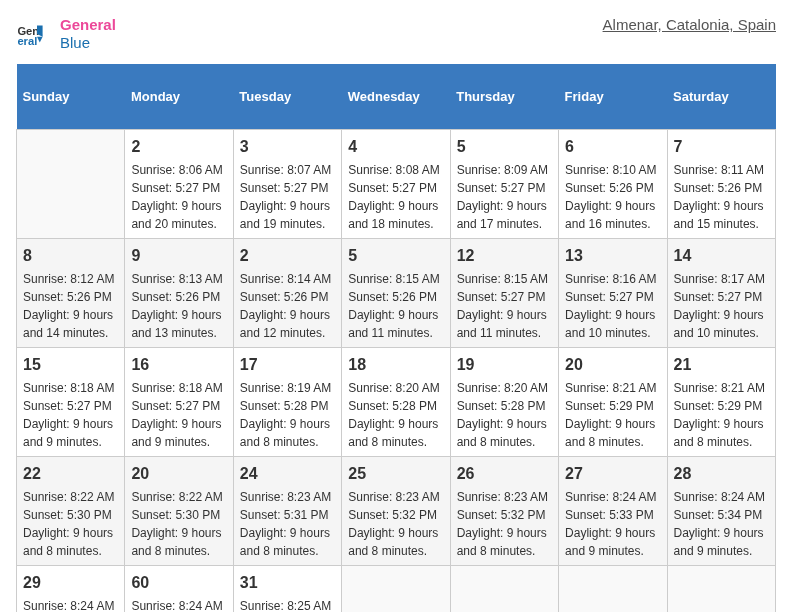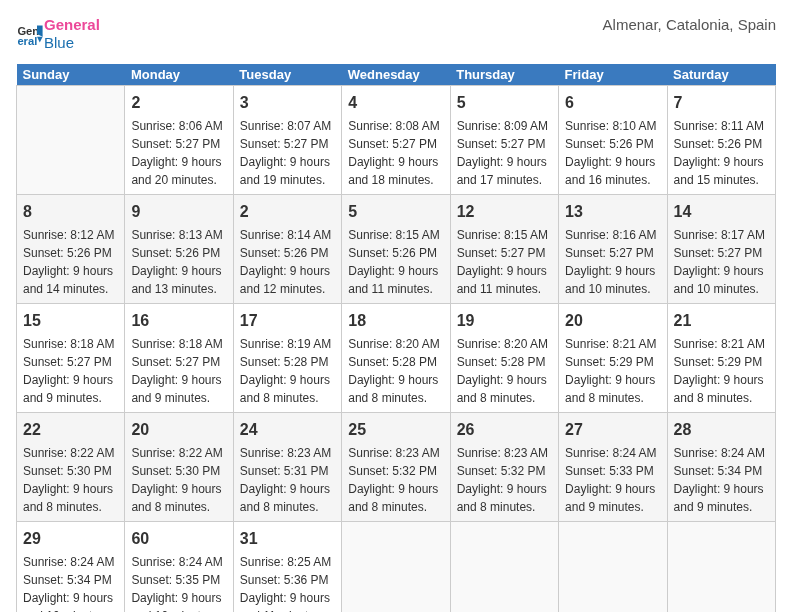--- a/index.html
+++ b/index.html
@@ -12,47 +12,48 @@
     }
     .header {
       display: flex;
       justify-content: space-between;
       align-items: flex-start;
       margin-bottom: 12px;
     }
     .logo {
       display: flex;
       align-items: center;
-      gap: 0;
+      gap: 16px;
     }
     .logo-icon {
       width: 28px;
       height: 28px;
     }
     .title-section {
       text-align: right;
     }
     .main-title {
       font-size: 32px;
       font-weight: bold;
       color: #333;
     }
     .subtitle {
       font-size: 15px;
       color: #555;
+      text-decoration: underline;
     }
     table {
       width: 100%;
       border-collapse: collapse;
       font-size: 11px;
     }
     th {
       background-color: #3a7abf;
       color: #fff;
-      padding: 3px 6px;
+      padding: 25px 6px;
       text-align: left;
       font-size: 13px;
       font-weight: bold;
     }
     td {
       border: 1px solid #ccc;
       vertical-align: top;
       padding: 5px 6px;
       color: #333;
       line-height: 1.5;

